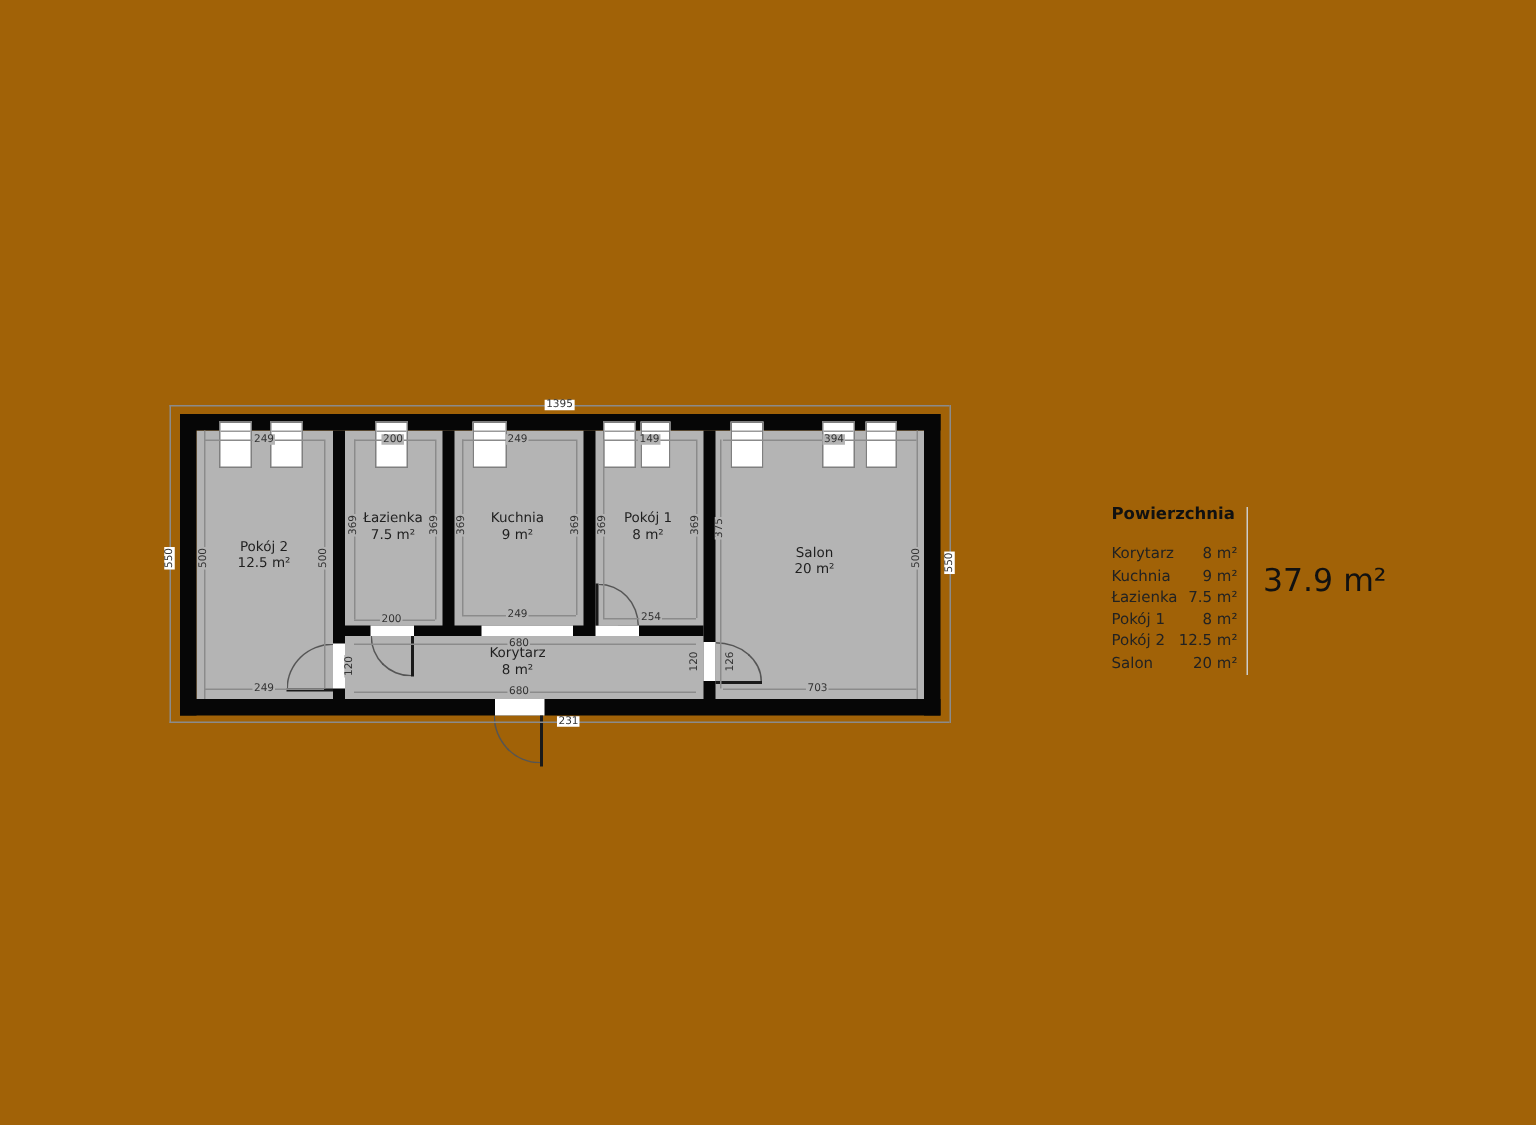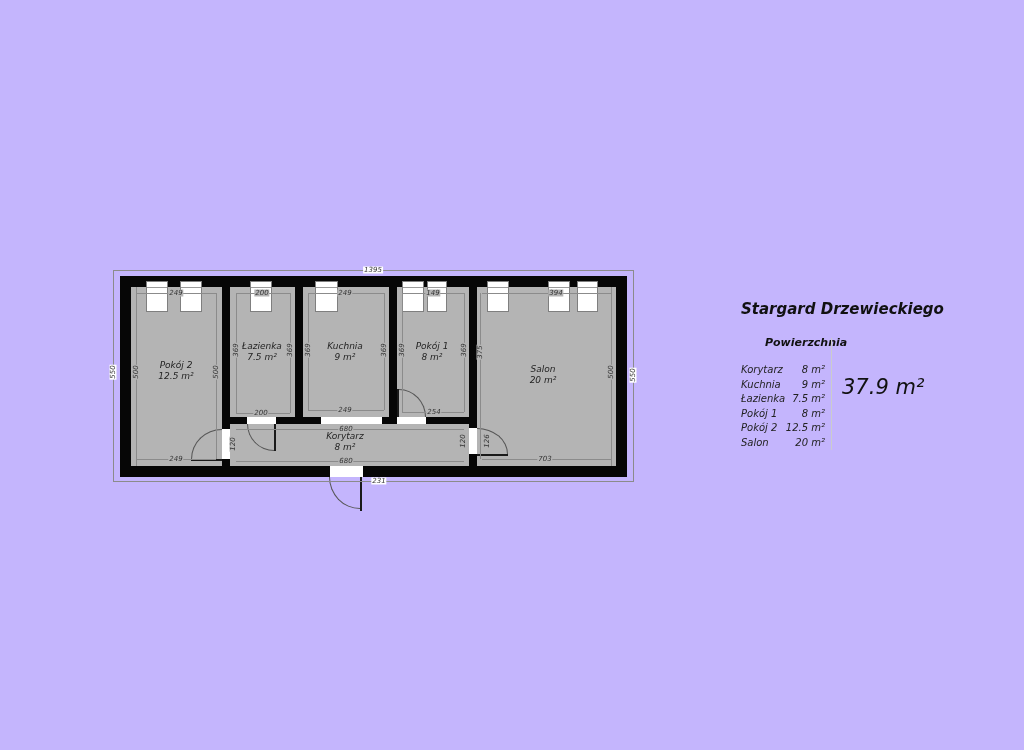--- a/index.html
+++ b/index.html
@@ -1,37 +1,37 @@
 <!DOCTYPE html>
 <html><head>
 <meta charset="utf-8">
 <style>
   html,body{margin:0;padding:0;background:#fff;}
-  #screen{position:relative;width:1024px;height:750px;background:#c4b5fd;
-          font-family:"DejaVu Sans","Liberation Sans",sans-serif;overflow:hidden;font-style:italic;}
+  #screen{position:relative;width:1024px;height:750px;background:#a16207;
+          font-family:"DejaVu Sans","Liberation Sans",sans-serif;overflow:hidden;}
   .floor{position:absolute;background:#b4b4b4;}
   .wall{position:absolute;background:#060606;}
   .gap{position:absolute;background:#ffffff;}
   .dimline{position:absolute;background:#8b8b8b;}
   .dim{position:absolute;font-size:7px;line-height:1;color:#333;background:#b4b4b4;
        padding:0 1px;white-space:nowrap;transform:translate(-50%,-50%);}
   .dim.rot{transform:translate(-50%,-50%) rotate(-90deg);}
   .dim.onwhite{background:#ffffff;}
   .room-label{position:absolute;transform:translate(-50%,-50%);text-align:center;
               font-size:9px;line-height:1.2;color:#1f1f1f;white-space:nowrap;}
   .window{position:absolute;top:281px;height:31px;background:#fff;border:1px solid #7f7f7f;box-sizing:border-box;}
   .window .sash{position:absolute;left:0;right:0;top:5px;height:1px;background:#9a9a9a;}
   .leaf{position:absolute;background:#1a1a1a;}
   .arc{position:absolute;box-sizing:border-box;}
   .arc.tl{border-top:1px solid #555;border-left:1px solid #555;border-top-left-radius:100% 100%;}
   .arc.tr{border-top:1px solid #555;border-right:1px solid #555;border-top-right-radius:100% 100%;}
   .arc.bl{border-bottom:1px solid #555;border-left:1px solid #555;border-bottom-left-radius:100% 100%;}
   
   .panel-title{position:absolute;left:741px;top:300px;font-size:15px;font-weight:600;color:#111;}
-  .section-label{position:absolute;left:741px;top:336px;font-size:11px;font-weight:700;color:#111;margin-left:24px;}
+  .section-label{position:absolute;left:741px;top:336px;font-size:11px;font-weight:700;color:#111;}
   .area-table{position:absolute;left:741px;top:363px;width:84px;font-size:10px;color:#222;}
   .area-row{display:flex;justify-content:space-between;line-height:14.6px;}
   .divider{position:absolute;left:831px;top:338px;width:1px;height:112px;background:#cccccc;}
   .total-area{position:absolute;left:842px;top:375px;font-size:21px;color:#111;}
 </style>
 </head>
 <body>
 
 <div id="screen">
 
@@ -173,21 +173,20 @@
   </div>
   <div class="room-label" style="left:543px;top:375px;">
     <div>Salon</div>
     <div>20 m²</div>
   </div>
   <div class="room-label" style="left:345px;top:442px;">
     <div>Korytarz</div>
     <div>8 m²</div>
   </div>
 
-  <div class="panel-title">Stargard Drzewieckiego</div>
   <div class="section-label">Powierzchnia</div>
 
   <div class="area-table">
     <div class="area-row">
       <span>Korytarz</span>
       <span>8 m²</span>
     </div>
     <div class="area-row">
       <span>Kuchnia</span>
       <span>9 m²</span>

